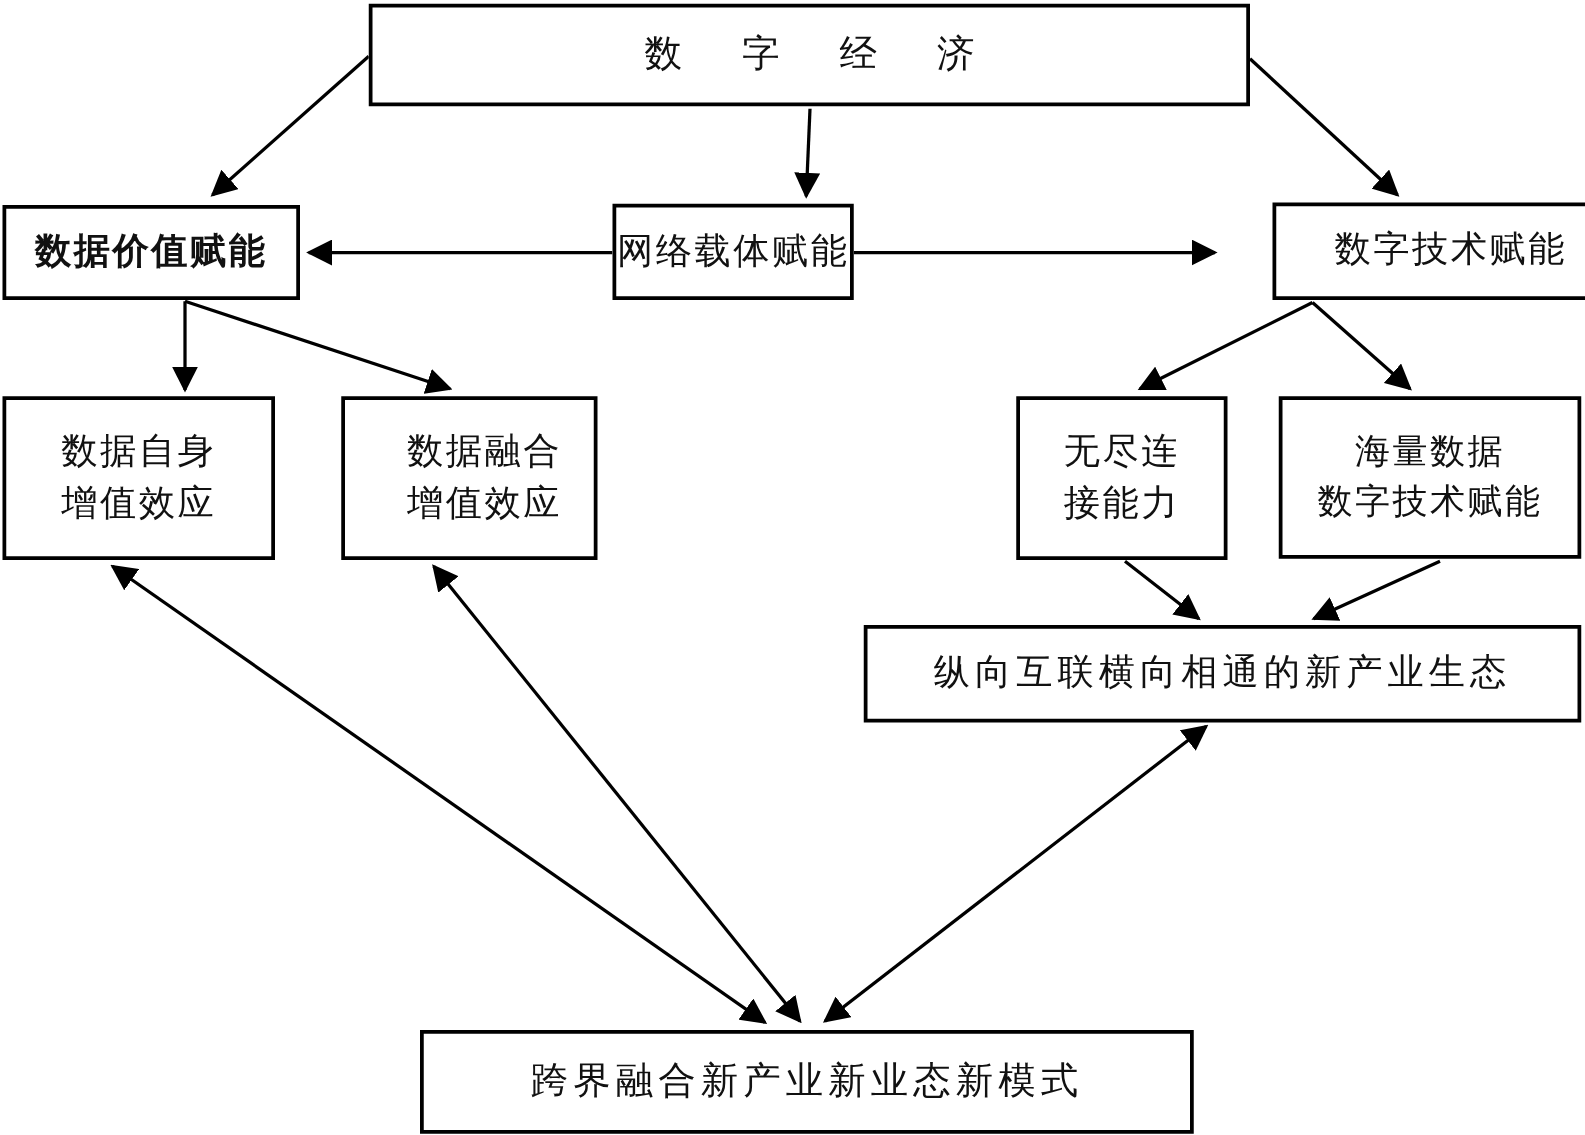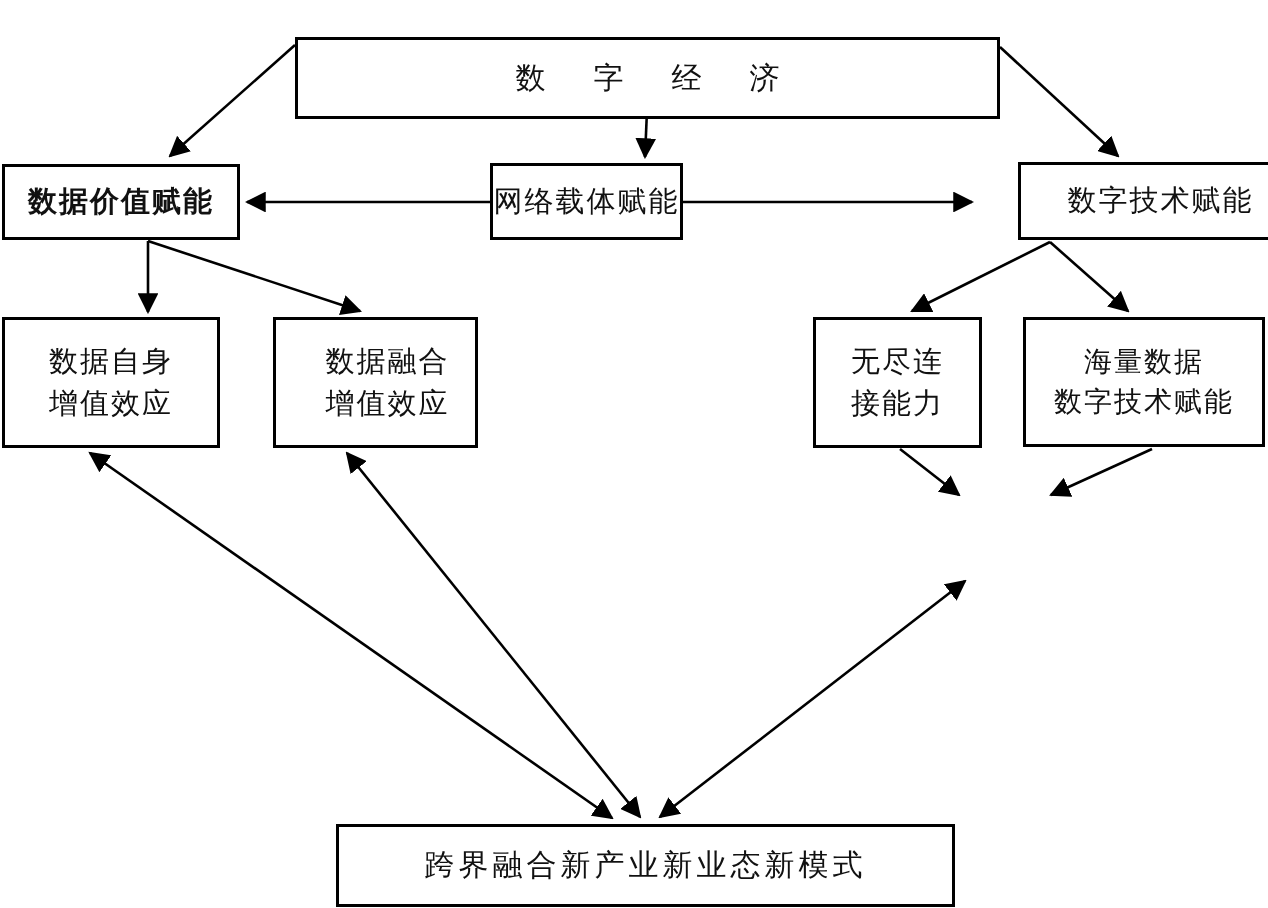--- a/index.html
+++ b/index.html
@@ -25,21 +25,21 @@
     flex-direction:column;
     align-items:center;
     justify-content:center;
     text-align:center;
     font-size:29px;
     line-height:1.42;
     letter-spacing:2px;
     z-index:2;
   }
   
-  #n-digital-economy {left:295px; top:3px;   width:705px; height:82px; font-size:30px; letter-spacing:48px; text-indent:48px;margin-top:34px;}
+  #n-digital-economy {left:295px; top:3px;   width:705px; height:82px; font-size:30px; letter-spacing:48px; text-indent:48px;}
   #n-data-value      {left:2px;   top:164px; width:238px; height:76px;font-weight:bold;}
   #n-network-carrier {left:490px; top:163px; width:193px; height:77px;}
   #n-digital-tech    {left:1018px; top:162px; width:285px; height:78px;align-items:center;}
   #n-data-self       {left:2px;   top:317px; width:218px; height:131px;}
   #n-data-fusion     {left:273px; top:317px; width:205px; height:131px;padding-left:24px;}
   #n-endless-conn    {left:813px; top:317px; width:169px; height:131px;}
   #n-massive-data    {left:1023px;top:317px; width:242px; height:130px; font-size:28px;}
   #n-new-ecology     {left:691px; top:500px; width:574px; height:78px;  letter-spacing:4px;}
   #n-cross-border    {left:336px; top:824px; width:619px; height:83px;  font-size:30px; letter-spacing:4px;}
   .node span{display:block;}
@@ -100,18 +100,21 @@
   <div class="node" id="n-endless-conn">
     <span>无尽连</span>
     <span>接能力</span>
   </div>
 
   <div class="node" id="n-massive-data">
     <span>海量数据</span>
     <span>数字技术赋能</span>
   </div>
 
+  <div class="node" id="n-new-ecology">
+    <span>纵向互联横向相通的新产业生态</span>
+  </div>
 
   <div class="node" id="n-cross-border">
     <span>跨界融合新产业新业态新模式</span>
   </div>
 
 </div>
 
 </body></html>

